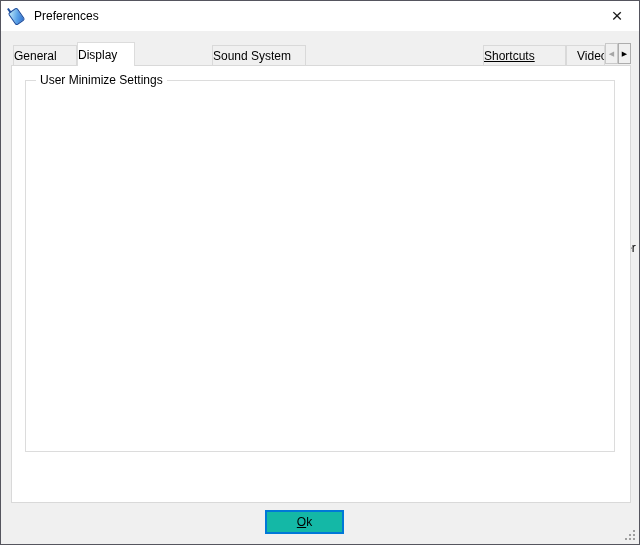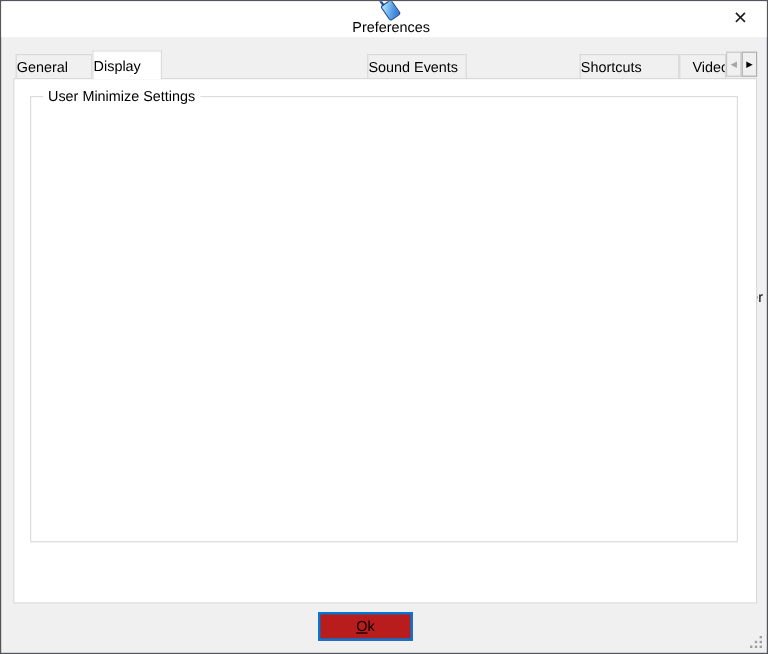--- a/index.html
+++ b/index.html
@@ -4,21 +4,21 @@
 <style>
   html,body{margin:0;padding:0;background:#cfcfcf;}
   *{box-sizing:border-box;}
   .window{
     position:relative;width:640px;height:545px;
     background:#f0f0f0;border:1px solid #55555e;
     font-family:"Liberation Sans", sans-serif;font-size:12px;color:#000;
     overflow:hidden;
   }
   
-  .titlebar{position:absolute;left:0;top:0;width:100%;height:30px;background:#ffffff;display:flex;align-items:center;flex-direction:column;}
+  .titlebar{position:absolute;left:0;top:0;width:100%;height:30px;background:#ffffff;display:flex;align-items:center;}
   .title-icon{width:11px;height:15px;margin-left:10px;border-radius:2px;
     background:linear-gradient(135deg,#bfe9f7 0%,#5ba3e8 55%,#2e6fce 100%);
     border:1px solid #1d4e9e;transform:rotate(-35deg);position:relative;flex:none;}
   .title-icon::after{content:"";position:absolute;left:1px;top:-5px;width:2px;height:5px;background:#1d4e9e;}
   .title-text{margin-left:12px;color:#000;}
   .close-btn{position:absolute;right:6px;top:0;width:32px;height:30px;display:flex;align-items:center;justify-content:center;
     font-size:19px;font-weight:300;color:#1a1a1a;cursor:default;}
   
   .tab{position:absolute;top:44px;height:20px;background:#f0f0f0;border:1px solid #d9d9d9;border-bottom:none;
     display:flex;align-items:center;justify-content:flex-start;overflow:hidden;white-space:nowrap;z-index:2;}
@@ -40,21 +40,21 @@
   .chev{position:absolute;right:9px;top:6px;width:6px;height:6px;border-right:1px solid #565656;border-bottom:1px solid #565656;transform:rotate(45deg);}
   .btn-more{position:absolute;width:28px;height:19px;background:#e0e0e0;border:1px solid #adadad;
     display:flex;align-items:center;justify-content:center;line-height:10px;padding-bottom:6px;}
   .spin{position:absolute;width:41px;height:21px;border:1px solid #7a7a7a;background:#fff;display:flex;}
   .spin-val{flex:1;display:flex;align-items:center;padding-left:4px;}
   .spin-btns{width:15px;display:flex;flex-direction:column;background:#f0f0f0;border-left:1px solid #c8c8c8;}
   .spin-b{flex:1;display:flex;align-items:center;justify-content:center;}
   .spin-b.up::after{content:"";border-left:3px solid transparent;border-right:3px solid transparent;border-bottom:4px solid #404040;}
   .spin-b.down::after{content:"";border-left:3px solid transparent;border-right:3px solid transparent;border-top:4px solid #404040;}
   
-  .btn{position:absolute;height:23px;background:#b91c1c;border:1px solid #adadad;
+  .btn{position:absolute;height:23px;background:#14b8a6;border:1px solid #adadad;
     display:flex;align-items:center;justify-content:center;cursor:default;}
   .btn.default{border:2px solid #0078d7;height:24px;}
   .grip{position:absolute;right:4px;bottom:4px;width:2px;height:2px;background:#9f9f9f;
     box-shadow:0 -4px #9f9f9f,0 -8px #9f9f9f,-4px 0 #9f9f9f,-4px -4px #9f9f9f,-8px 0 #9f9f9f;}
   u{text-decoration:underline;}
 </style>
 </head>
 <body>
 
 <div class="window">
@@ -64,24 +64,24 @@
     <span class="title-text">Preferences</span>
     <span class="close-btn">×</span>
   </div>
 
   <div class="tab" style="left:12px;width:64px;">
       <span>General</span>
     </div>
   <div class="tab active" style="left:76px;width:58px;">
       <span>Display</span>
     </div>
-  <div class="tab" style="left:305px;width:83px;">
-      <span>Sound Events</span>
-    </div>
-  <div class="tab" style="left:482px;width:83px;">
+  <div class="tab" style="left:211px;width:94px;">
+      <span>Sound System</span>
+    </div>
+  <div class="tab" style="left:482px;width:83px;text-decoration:underline;">
       <span>Shortcuts</span>
     </div>
   <div class="tab" style="left:565px;width:39px;justify-content:flex-start;padding-left:10px;">
       <span>Video</span>
     </div>
   <div class="tab-scroll disabled" style="left:604px;">◀</div>
   <div class="tab-scroll" style="left:617px;">▶</div>
 
   <div class="pane">
     <div class="groupbox">

